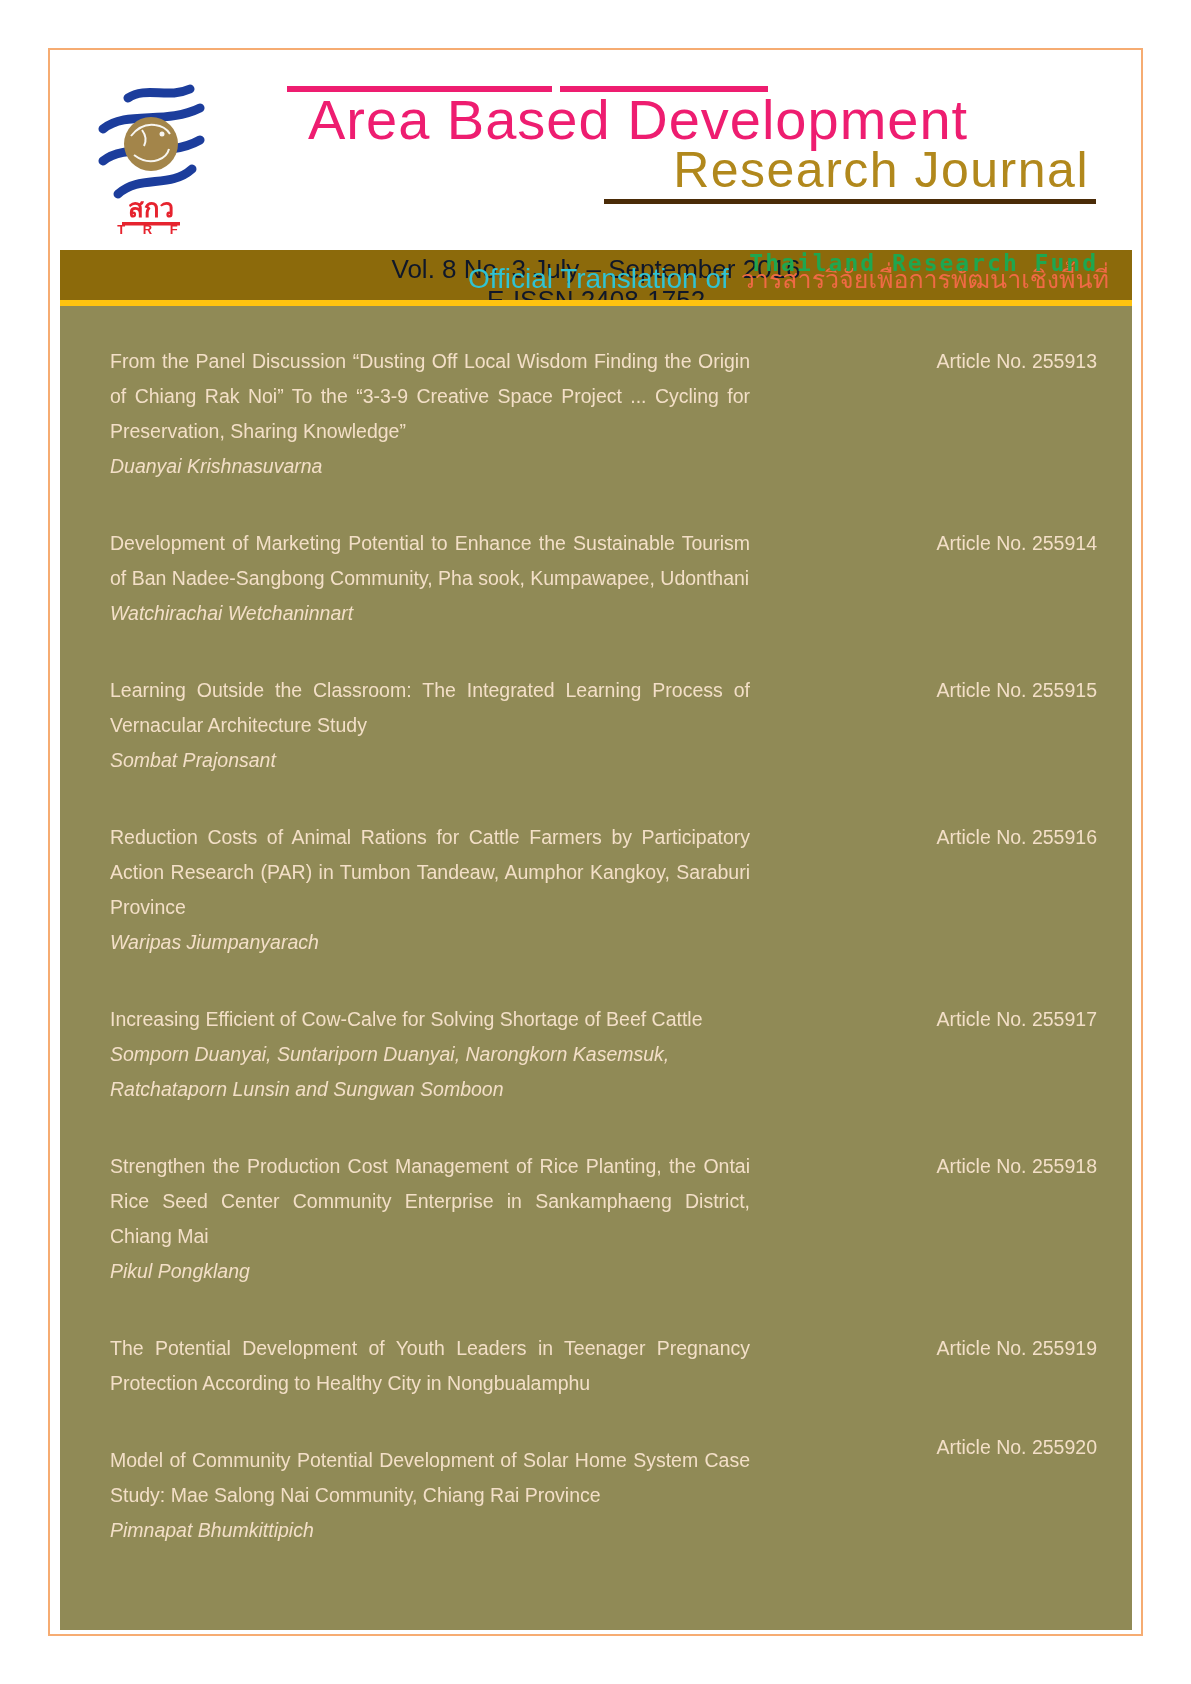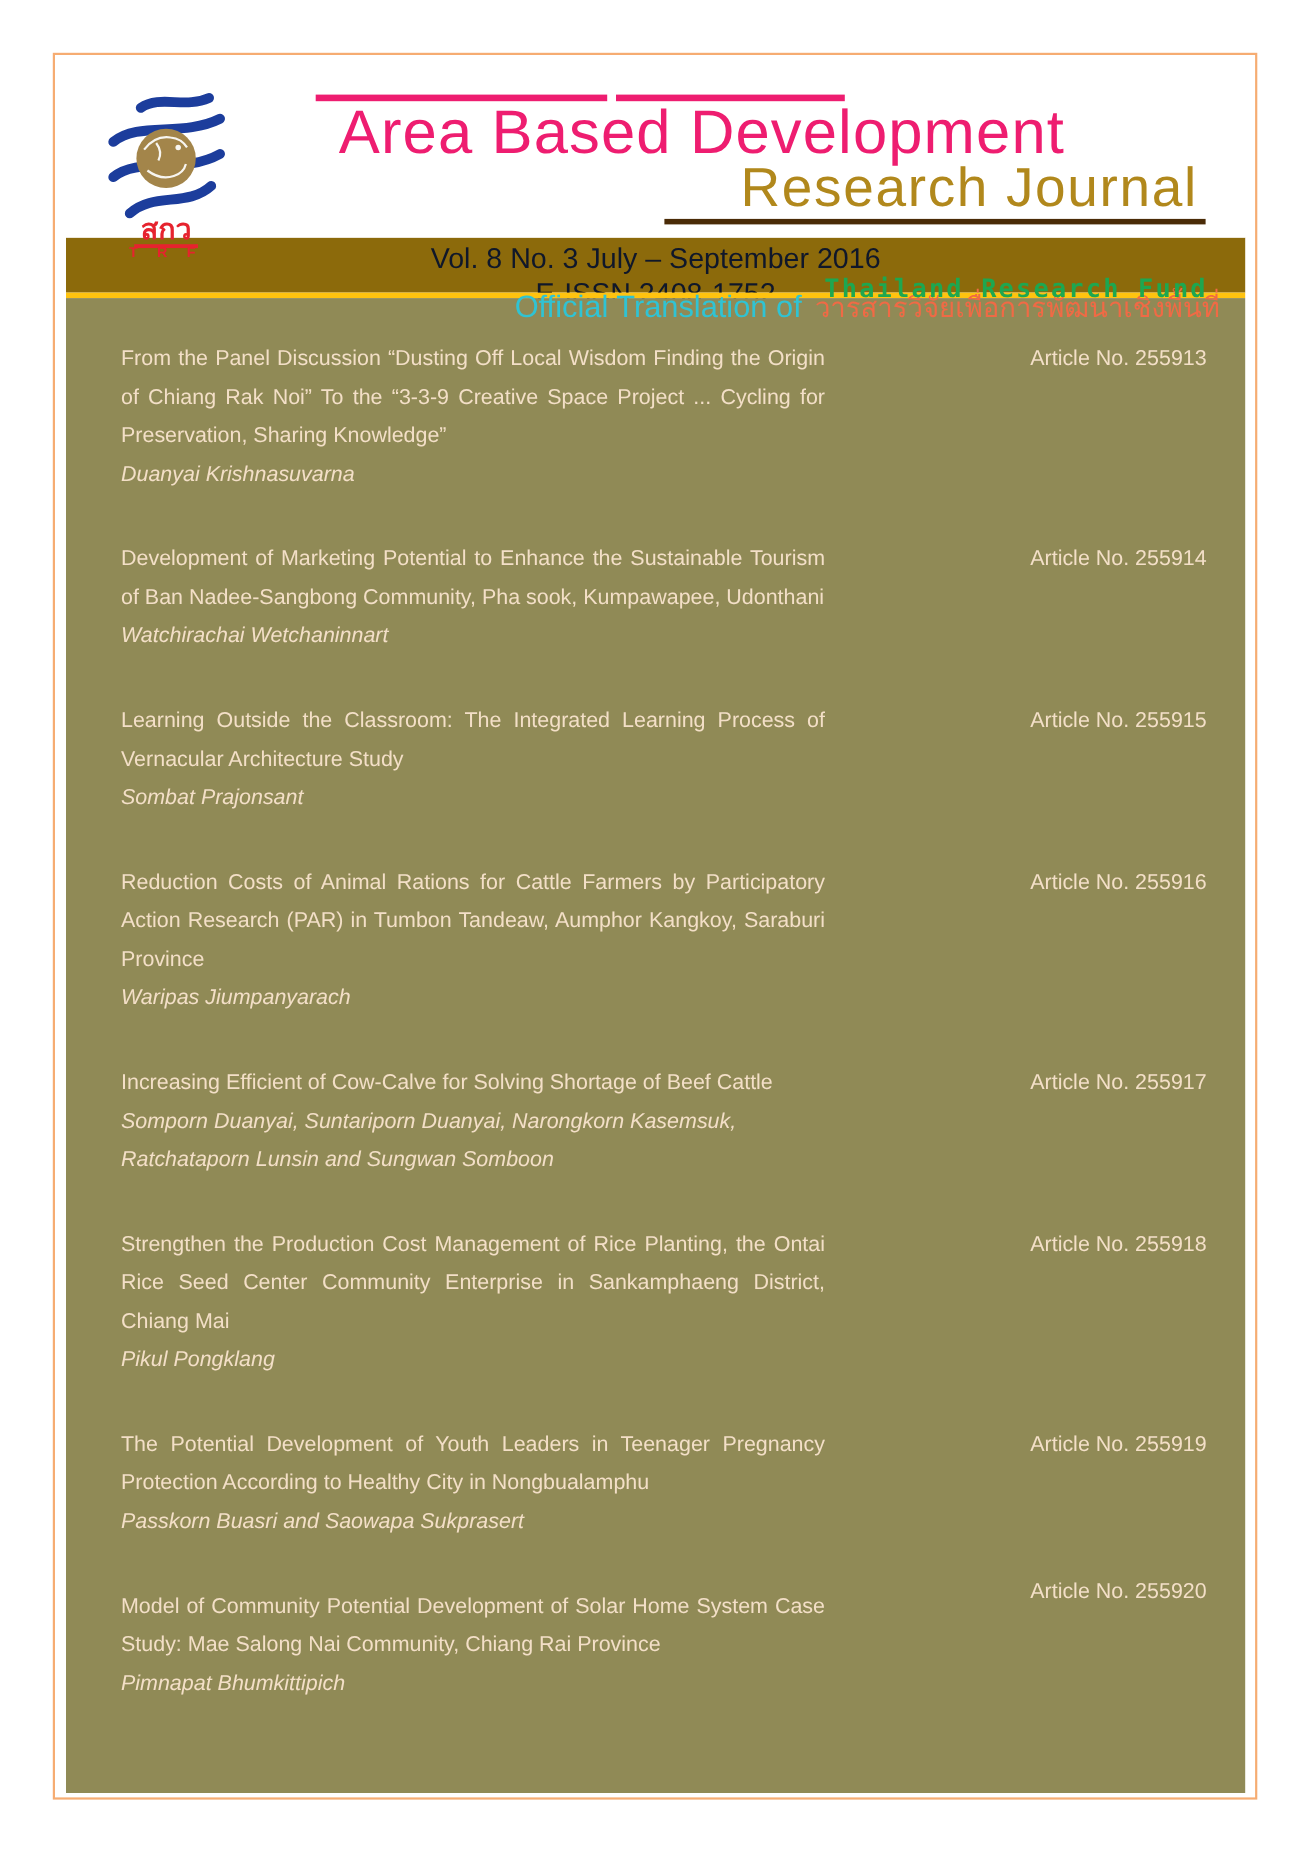--- a/index.html
+++ b/index.html
@@ -155,21 +155,20 @@
     <div class="a-main">
       <div class="a-title">Strengthen the Production Cost Management of Rice Planting, the Ontai Rice Seed Center Community Enterprise in Sankamphaeng District, Chiang Mai</div>
       <div class="a-authors">Pikul Pongklang</div>
     </div>
     <div class="a-no">Article No. 255918</div>
   </div>
 
   <div class="article">
     <div class="a-main">
       <div class="a-title">The Potential Development of Youth Leaders in Teenager Pregnancy Protection According to Healthy City in Nongbualamphu</div>
-      <div class="a-authors">Passkorn Buasri and Saowapa Sukprasert</div>
     </div>
     <div class="a-no">Article No. 255919</div>
   </div>
 
   <div class="article">
     <div class="a-main">
       <div class="a-title">Model of Community Potential Development of Solar Home System Case Study: Mae Salong Nai Community, Chiang Rai Province</div>
       <div class="a-authors">Pimnapat Bhumkittipich</div>
     </div>
     <div class="a-no">Article No. 255920</div>

